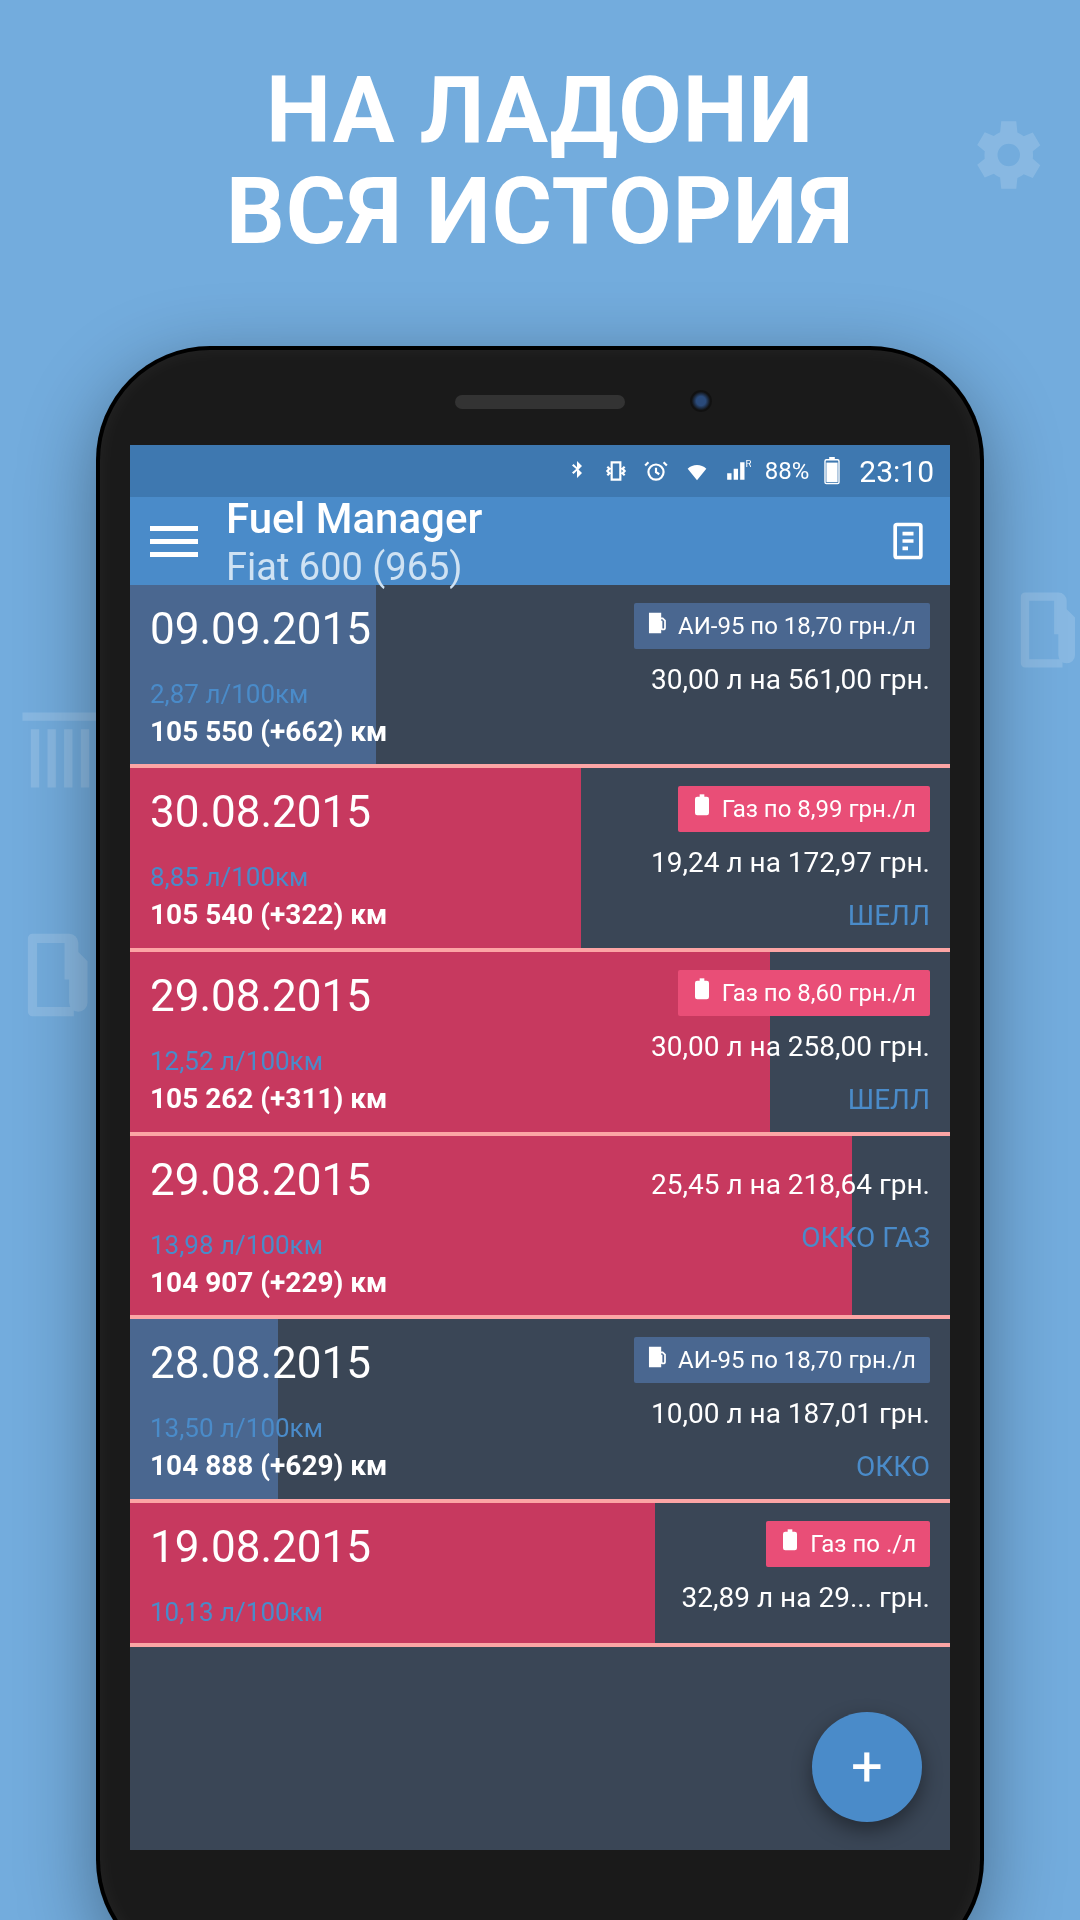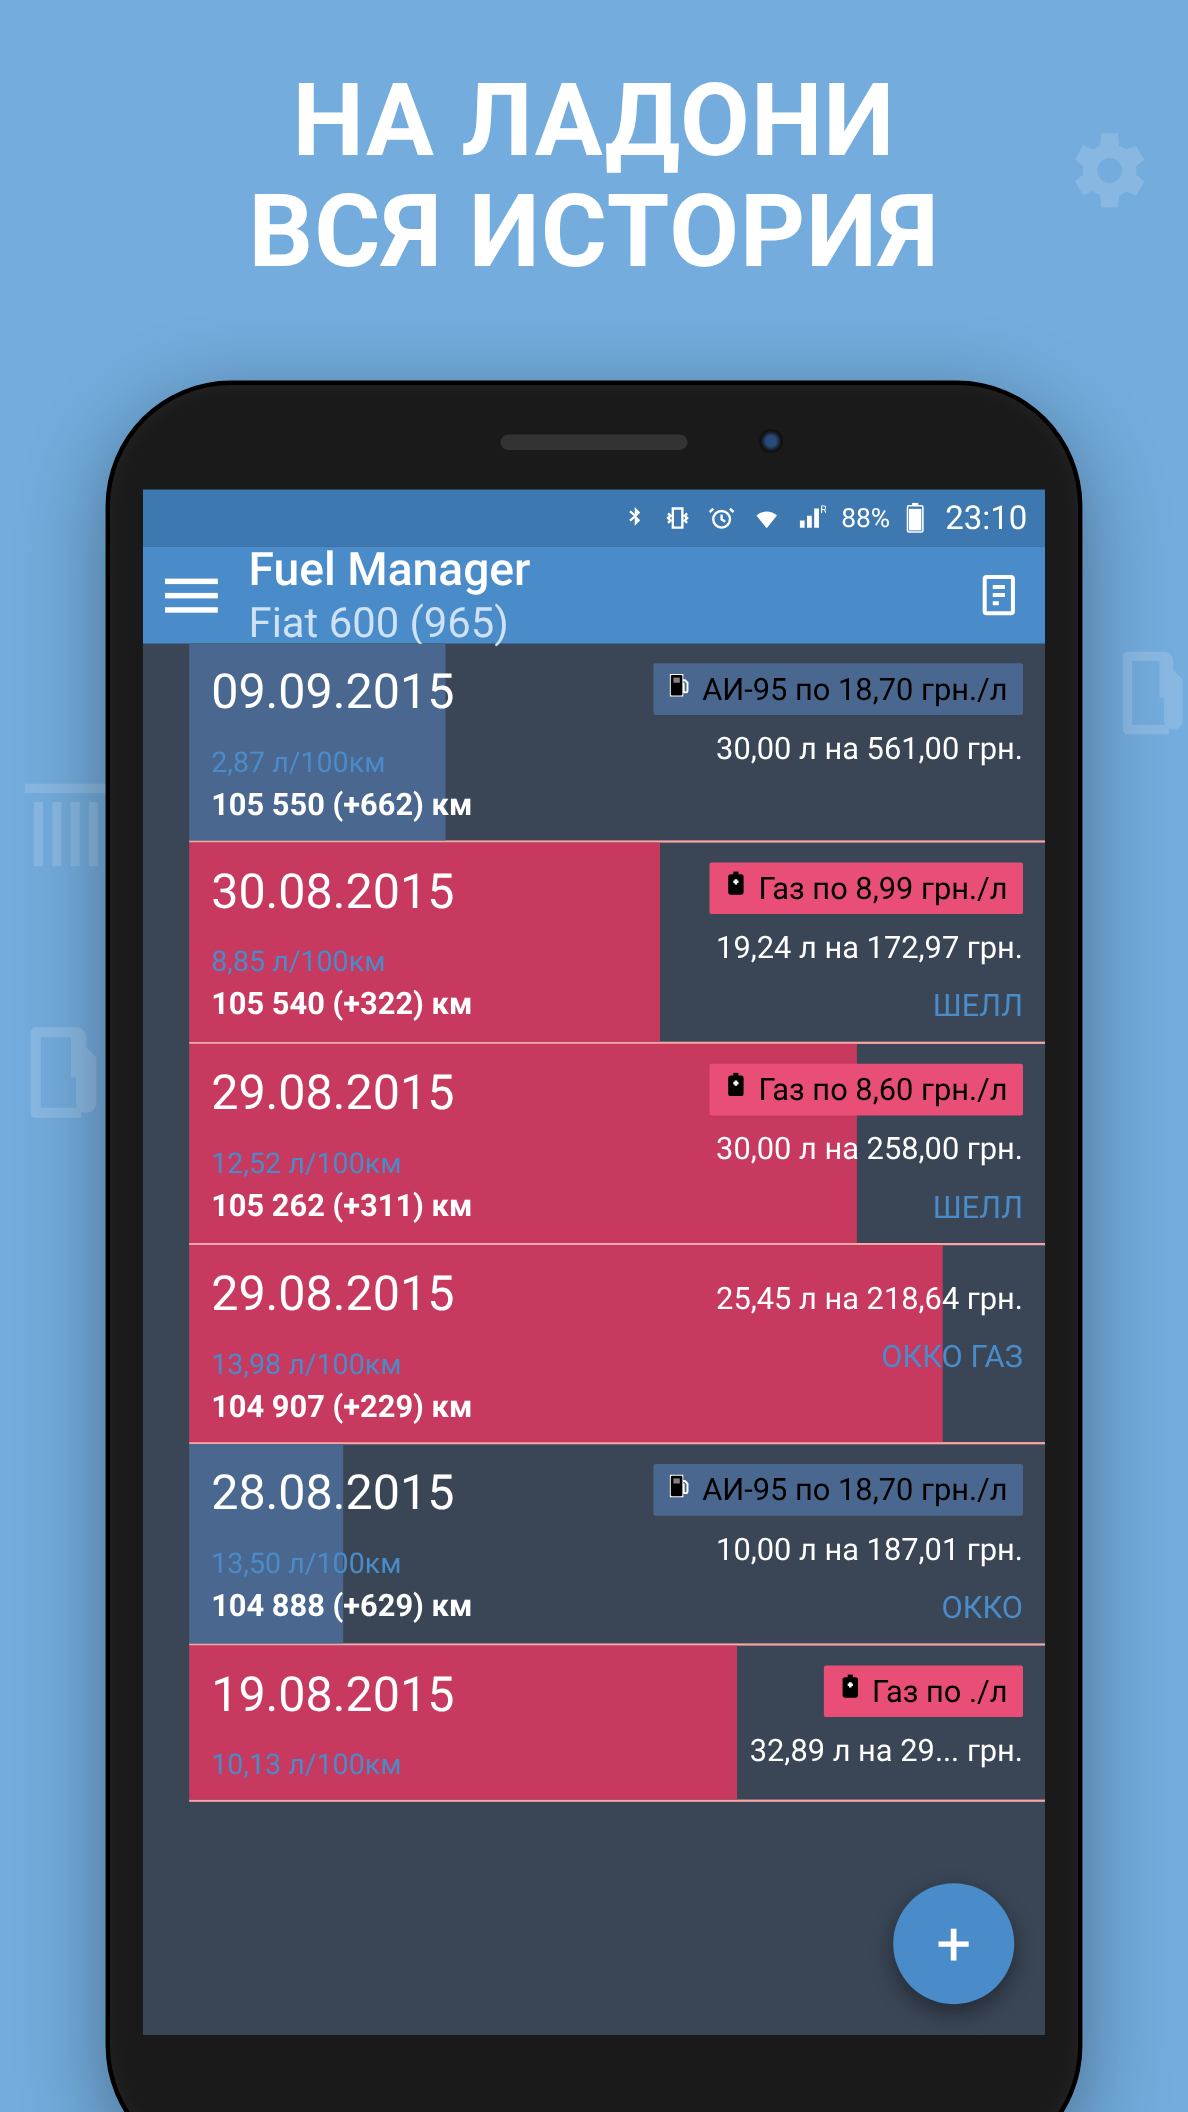--- a/index.html
+++ b/index.html
@@ -80,42 +80,41 @@
   }
   .hamburger { width: 48px; display: flex; flex-direction: column; gap: 8px; margin-right: 28px; cursor: pointer; }
   .hamburger span { height: 5px; background: #fff; }
   .app-title-wrap { flex: 1; }
   .app-title { font-size: 42px; font-weight: 500; }
   .app-subtitle { font-size: 38px; color: #cfe2f3; margin-top: 2px; }
   .action-icon { width: 44px; height: 44px; color: #fff; cursor: pointer; }
   .list { height: calc(100% - 172px); overflow: hidden; }
   .entry {
     position: relative;
-    border-bottom: 2px solid #fca5a5;
+    border-bottom: 4px solid #fca5a5;
     padding: 18px 20px 16px 20px;
     color: #fff;
-    margin-left: 42px;
   }
   .entry-bar {
     position: absolute;
     left: 0; top: 0; bottom: 0;
     z-index: 0;
   }
   .entry-content { position: relative; z-index: 1; display: flex; justify-content: space-between; align-items: flex-start; }
   .entry-left .date { font-size: 44px; font-weight: 400; color: #fff; }
   .entry-left .consumption { font-size: 26px; color: #4a8bc9; margin-top: 24px; }
   .entry-left .odometer { font-size: 28px; color: #fff; margin-top: 6px; font-weight: bold; }
   .entry-right { text-align: right; }
   .fuel-tag {
     display: inline-flex;
     align-items: center;
     gap: 6px;
     padding: 6px 14px 6px 10px;
-    font-size: 28px;
-    color: #000000;
+    font-size: 24px;
+    color: #ffffff;
     border-radius: 2px;
   }
   .fuel-tag.blue { background: #4a6790; }
   .fuel-tag.pink { background: #e94e77; }
   .fuel-tag svg { width: 28px; height: 28px; }
   .amounts { font-size: 28px; color: #fff; margin-top: 14px; }
   .station { font-size: 28px; color: #4a8bc9; margin-top: 20px; }
   .fab {
     position: absolute;
     right: 28px;

